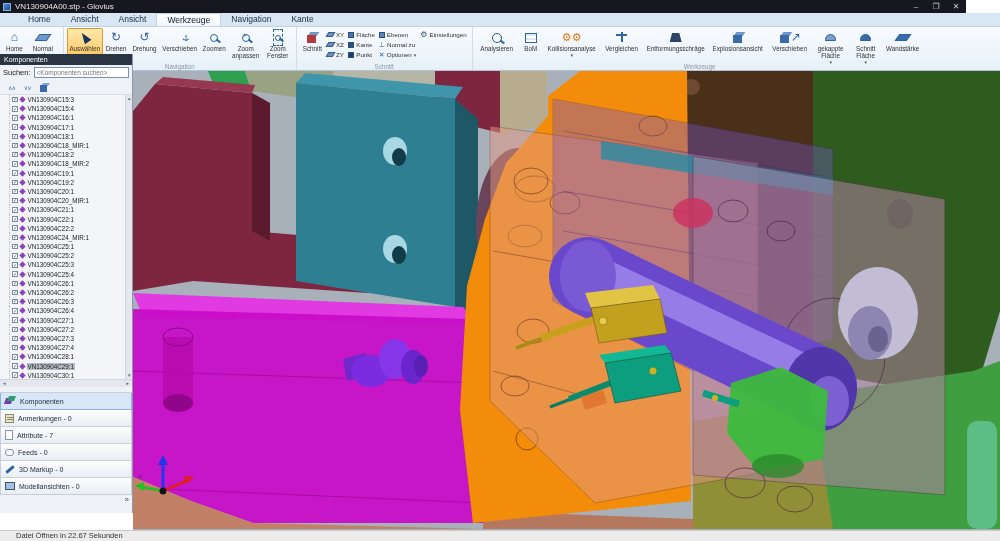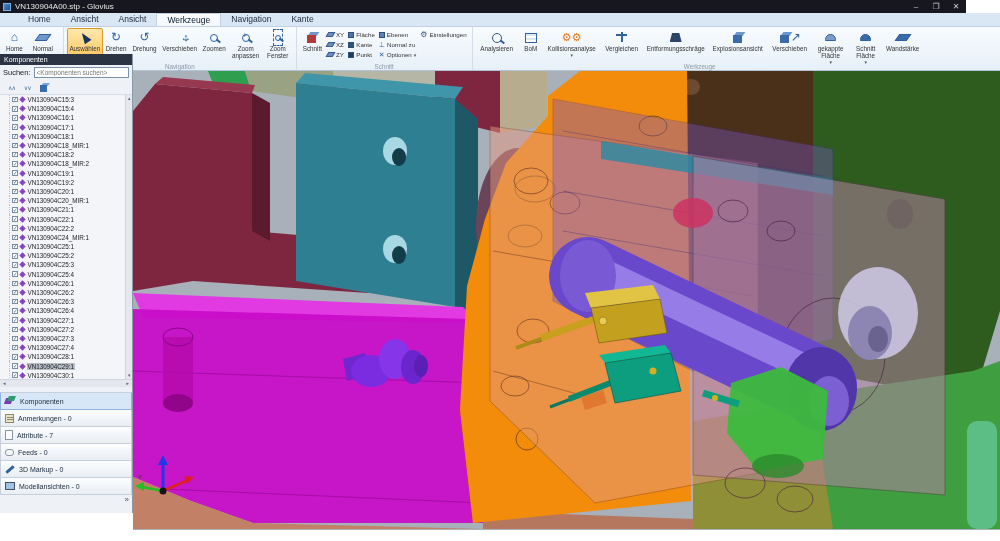--- a/index.html
+++ b/index.html
@@ -669,13 +669,16 @@
         <line x1="30" y1="420" x2="55" y2="409" stroke="#e02020" stroke-width="2.5"></line>
         <polygon points="61,406 51,405 54,413" fill="#e02020"></polygon>
         <line x1="30" y1="420" x2="9" y2="416" stroke="#22c022" stroke-width="2.5"></line>
         <polygon points="2,415 11,411 11,420" fill="#22c022"></polygon>
         <circle cx="30" cy="420" r="3.5" fill="#141414"></circle>
         <text x="5" y="408" font-size="6" fill="#333">Y</text>
       </g>
     </svg>
   </div>
 
+  <div class="statusbar">
+    <span>Datei Öffnen in 22.67 Sekunden</span>
+  </div>
 </div>
 
 </body></html>

